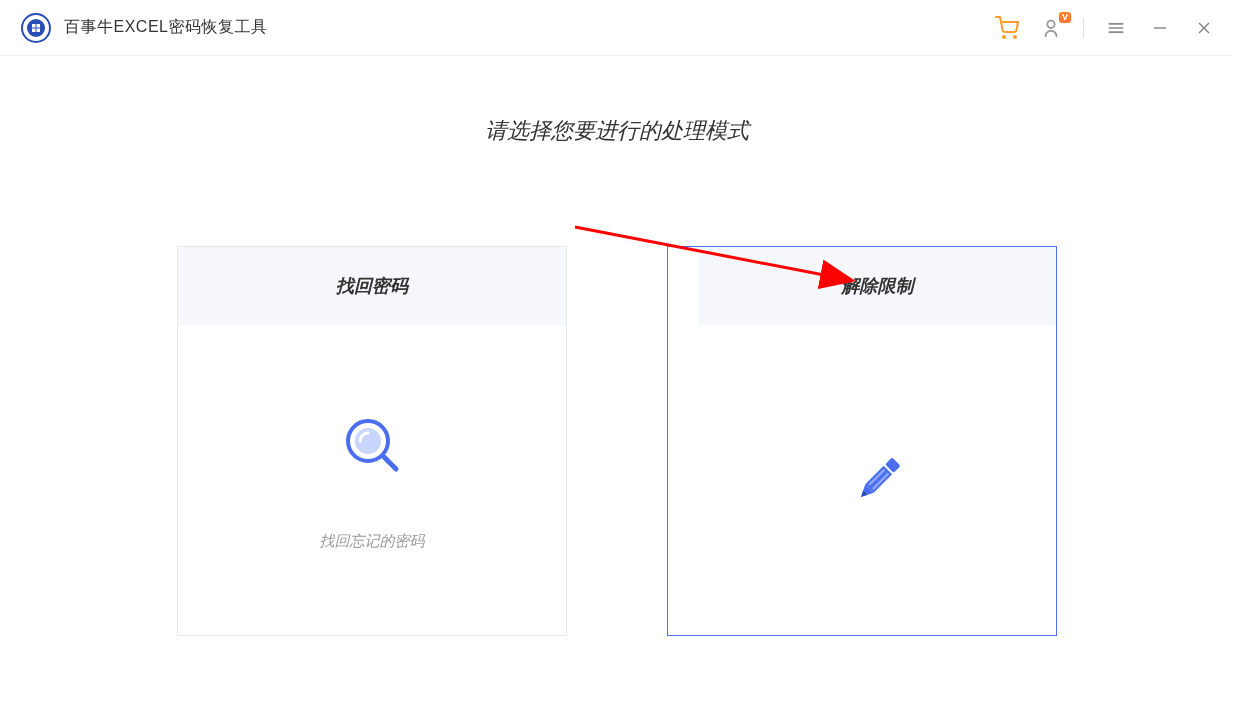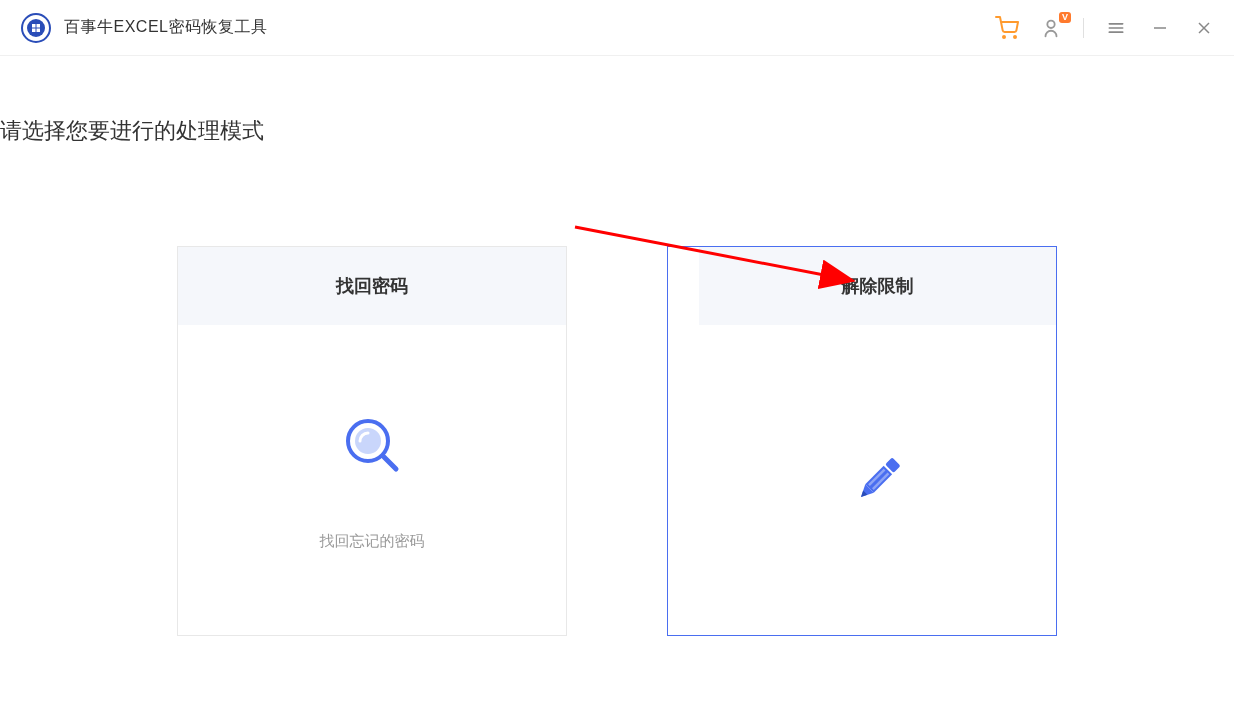--- a/index.html
+++ b/index.html
@@ -62,20 +62,22 @@
       border-radius: 3px;
       line-height: 1;
     }
     .divider-v {
       width: 1px;
       height: 20px;
       background: #e0e0e0;
     }
     .main {
       padding-top: 60px;
+      text-align: center;
+      font-style: italic;
     }
     .heading {
       font-size: 22px;
       color: #333333;
       font-weight: 400;
       margin-bottom: 100px;
     }
     .cards {
       display: flex;
       justify-content: center;

